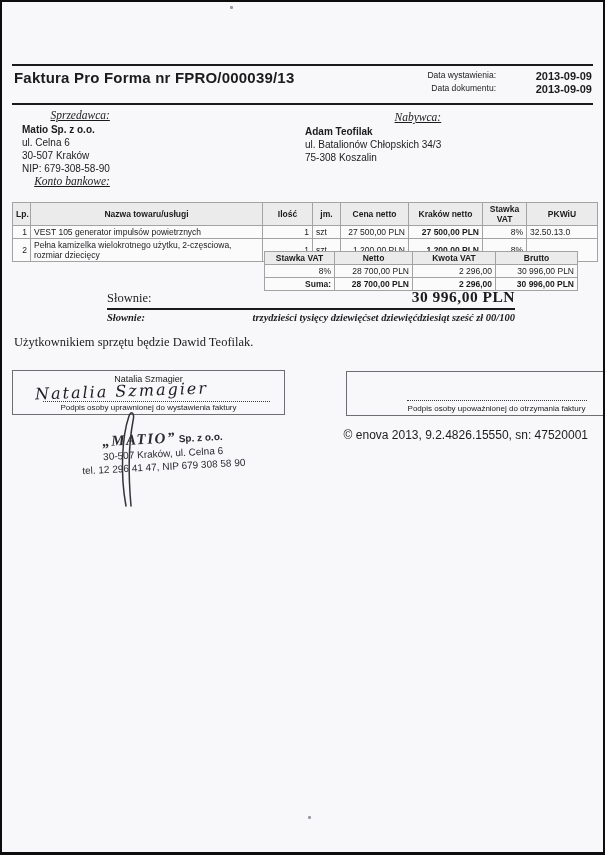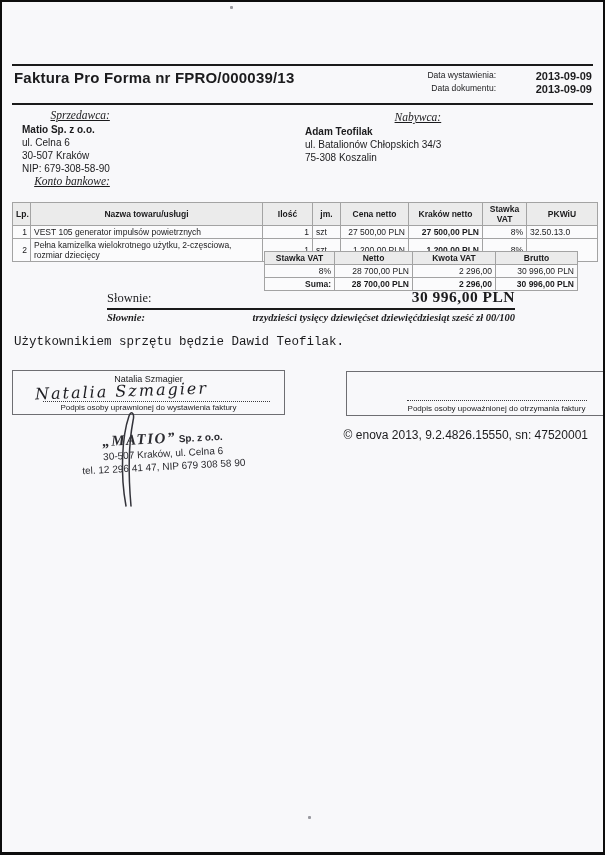--- a/index.html
+++ b/index.html
@@ -45,21 +45,21 @@
   
   .totals{position:absolute;left:105px;top:286px;width:408px;font-family:"Liberation Serif",serif;}
   .totals-row1{display:flex;align-items:baseline;justify-content:space-between;
                border-bottom:2px solid var(--rule);padding-bottom:2px;}
   .totals-label{font-size:12.5px;}
   .totals-value{font-size:15.5px;font-weight:bold;letter-spacing:.5px;}
   .totals-row2{display:flex;align-items:baseline;margin-top:2px;font-size:10.5px;font-style:italic;}
   .words-label{font-weight:bold;}
   .words{flex:1;text-align:right;font-weight:600;}
 
-  .note{position:absolute;left:12px;top:333px;font-family:Liberation Mono, monospace;font-size:12.5px;}
+  .note{position:absolute;left:12px;top:333px;font-family:Liberation Serif, serif;font-size:12.5px;}
 
   
   .sig-box{position:absolute;border:1px solid #6e6e72;background:transparent;}
   .sig-left{left:10px;top:368px;width:273px;height:45px;}
   .sig-right{left:304px;top:369px;width:301px;height:45px;margin-left:40px;}
   .sig-name{text-align:center;font-size:9px;padding-top:3px;}
   .sig-script{position:absolute;left:22px;top:9px;width:260px;
               font-family:"DejaVu Serif",serif;font-style:italic;font-size:16px;
               letter-spacing:2px;color:#1d1d22;transform:rotate(-2deg);white-space:nowrap;}
   .sig-dotline{position:absolute;left:30px;right:14px;top:30px;border-bottom:1.5px dotted #3a3a3e;}

